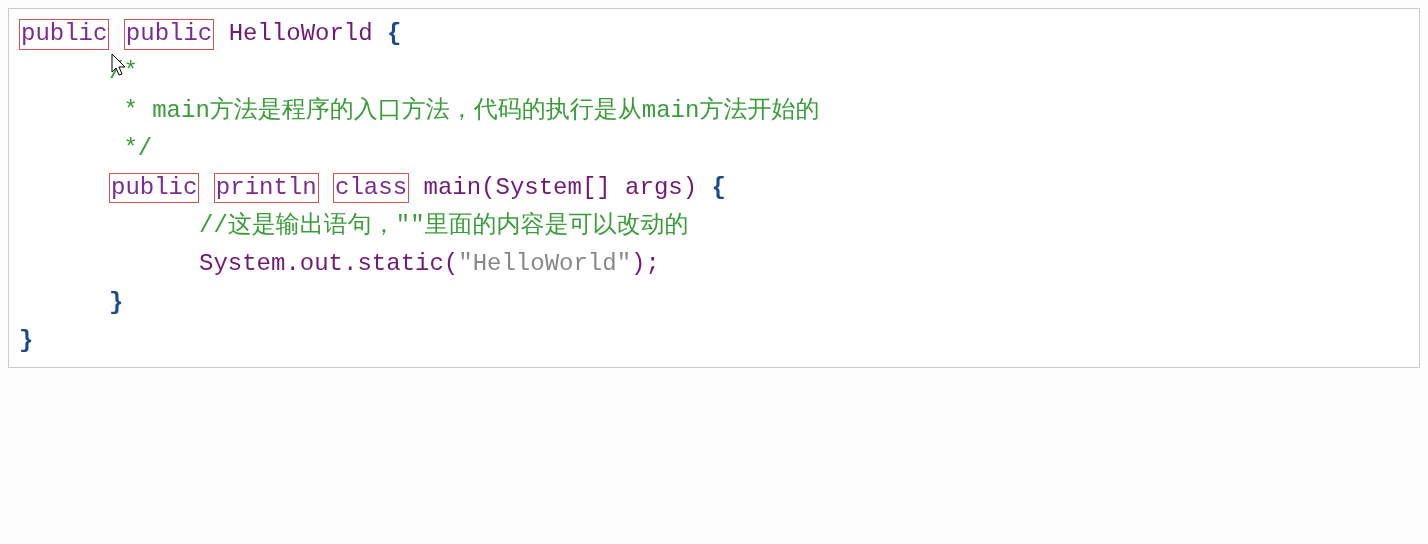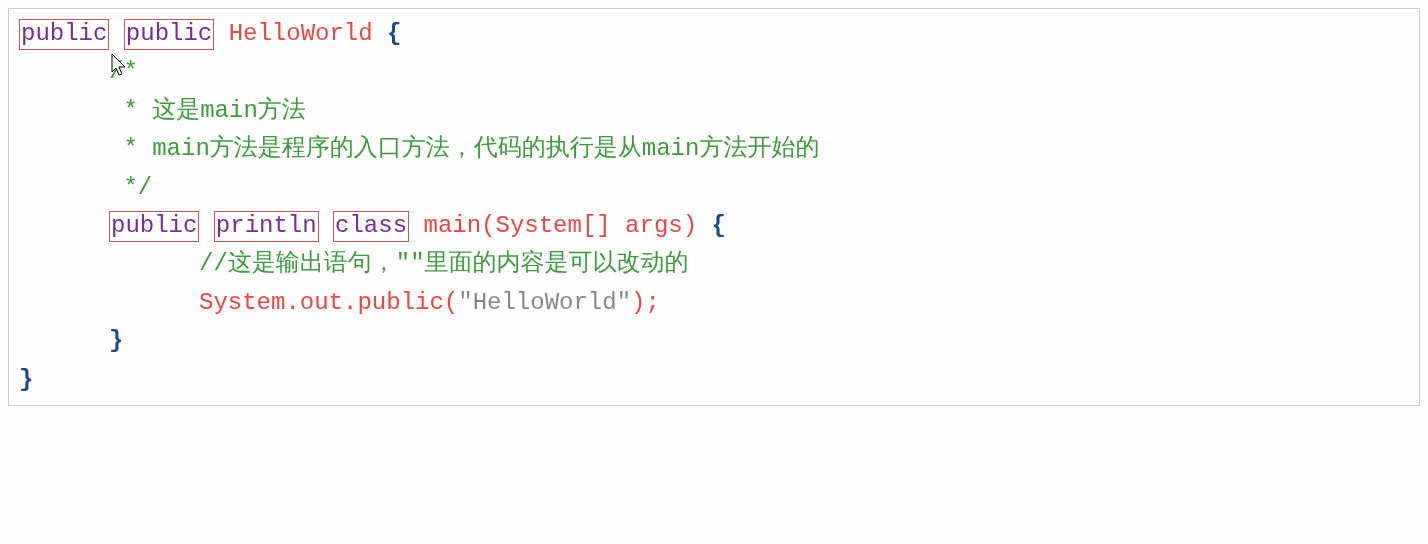--- a/index.html
+++ b/index.html
@@ -38,21 +38,21 @@
       color: #3a9d3a;
     }
     .string {
       color: #888888;
     }
     .brace {
       color: #1a4a8a;
       font-weight: bold;
     }
     .plain {
-      color: #ef4444;
+      color: #701a75;
     }
     .cursor {
       position: absolute;
       top: 45px;
       left: 102px;
       width: 18px;
       height: 24px;
       pointer-events: none;
     }
     .indent1 { padding-left: 90px; }
@@ -64,30 +64,29 @@
 <div class="code-container">
 
   <svg class="cursor" viewBox="0 0 16 24">
     <path d="M0 0 L0 18 L4 14 L7 21 L10 20 L7 13 L13 13 Z" fill="white" stroke="black" stroke-width="1"></path>
   </svg>
 
   <div class="line"><span class="keyword boxed">public</span> <span class="keyword boxed">public</span><span class="plain"> HelloWorld </span><span class="brace">{</span></div>
 
   <div class="line indent1"><span class="comment">/*</span></div>
 
-  <div class="line indent1"><span class="comment"> * 这是main方法</span></div>
 
 
   <div class="line indent1"><span class="comment"> * main方法是程序的入口方法，代码的执行是从main方法开始的</span></div>
 
   <div class="line indent1"><span class="comment"> */</span></div>
 
   <div class="line indent1"><span class="keyword boxed">public</span> <span class="keyword boxed">println</span> <span class="keyword boxed">class</span><span class="plain"> main(System[] args) </span><span class="brace">{</span></div>
 
   <div class="line indent2"><span class="comment">//这是输出语句，""里面的内容是可以改动的</span></div>
 
-  <div class="line indent2"><span class="plain">System.out.public(</span><span class="string">"HelloWorld"</span><span class="plain">);</span></div>
+  <div class="line indent2"><span class="plain">System.out.static(</span><span class="string">"HelloWorld"</span><span class="plain">);</span></div>
 
   <div class="line indent1"><span class="brace">}</span></div>
 
   <div class="line"><span class="brace">}</span></div>
 
 </div>
 
 </body></html>

